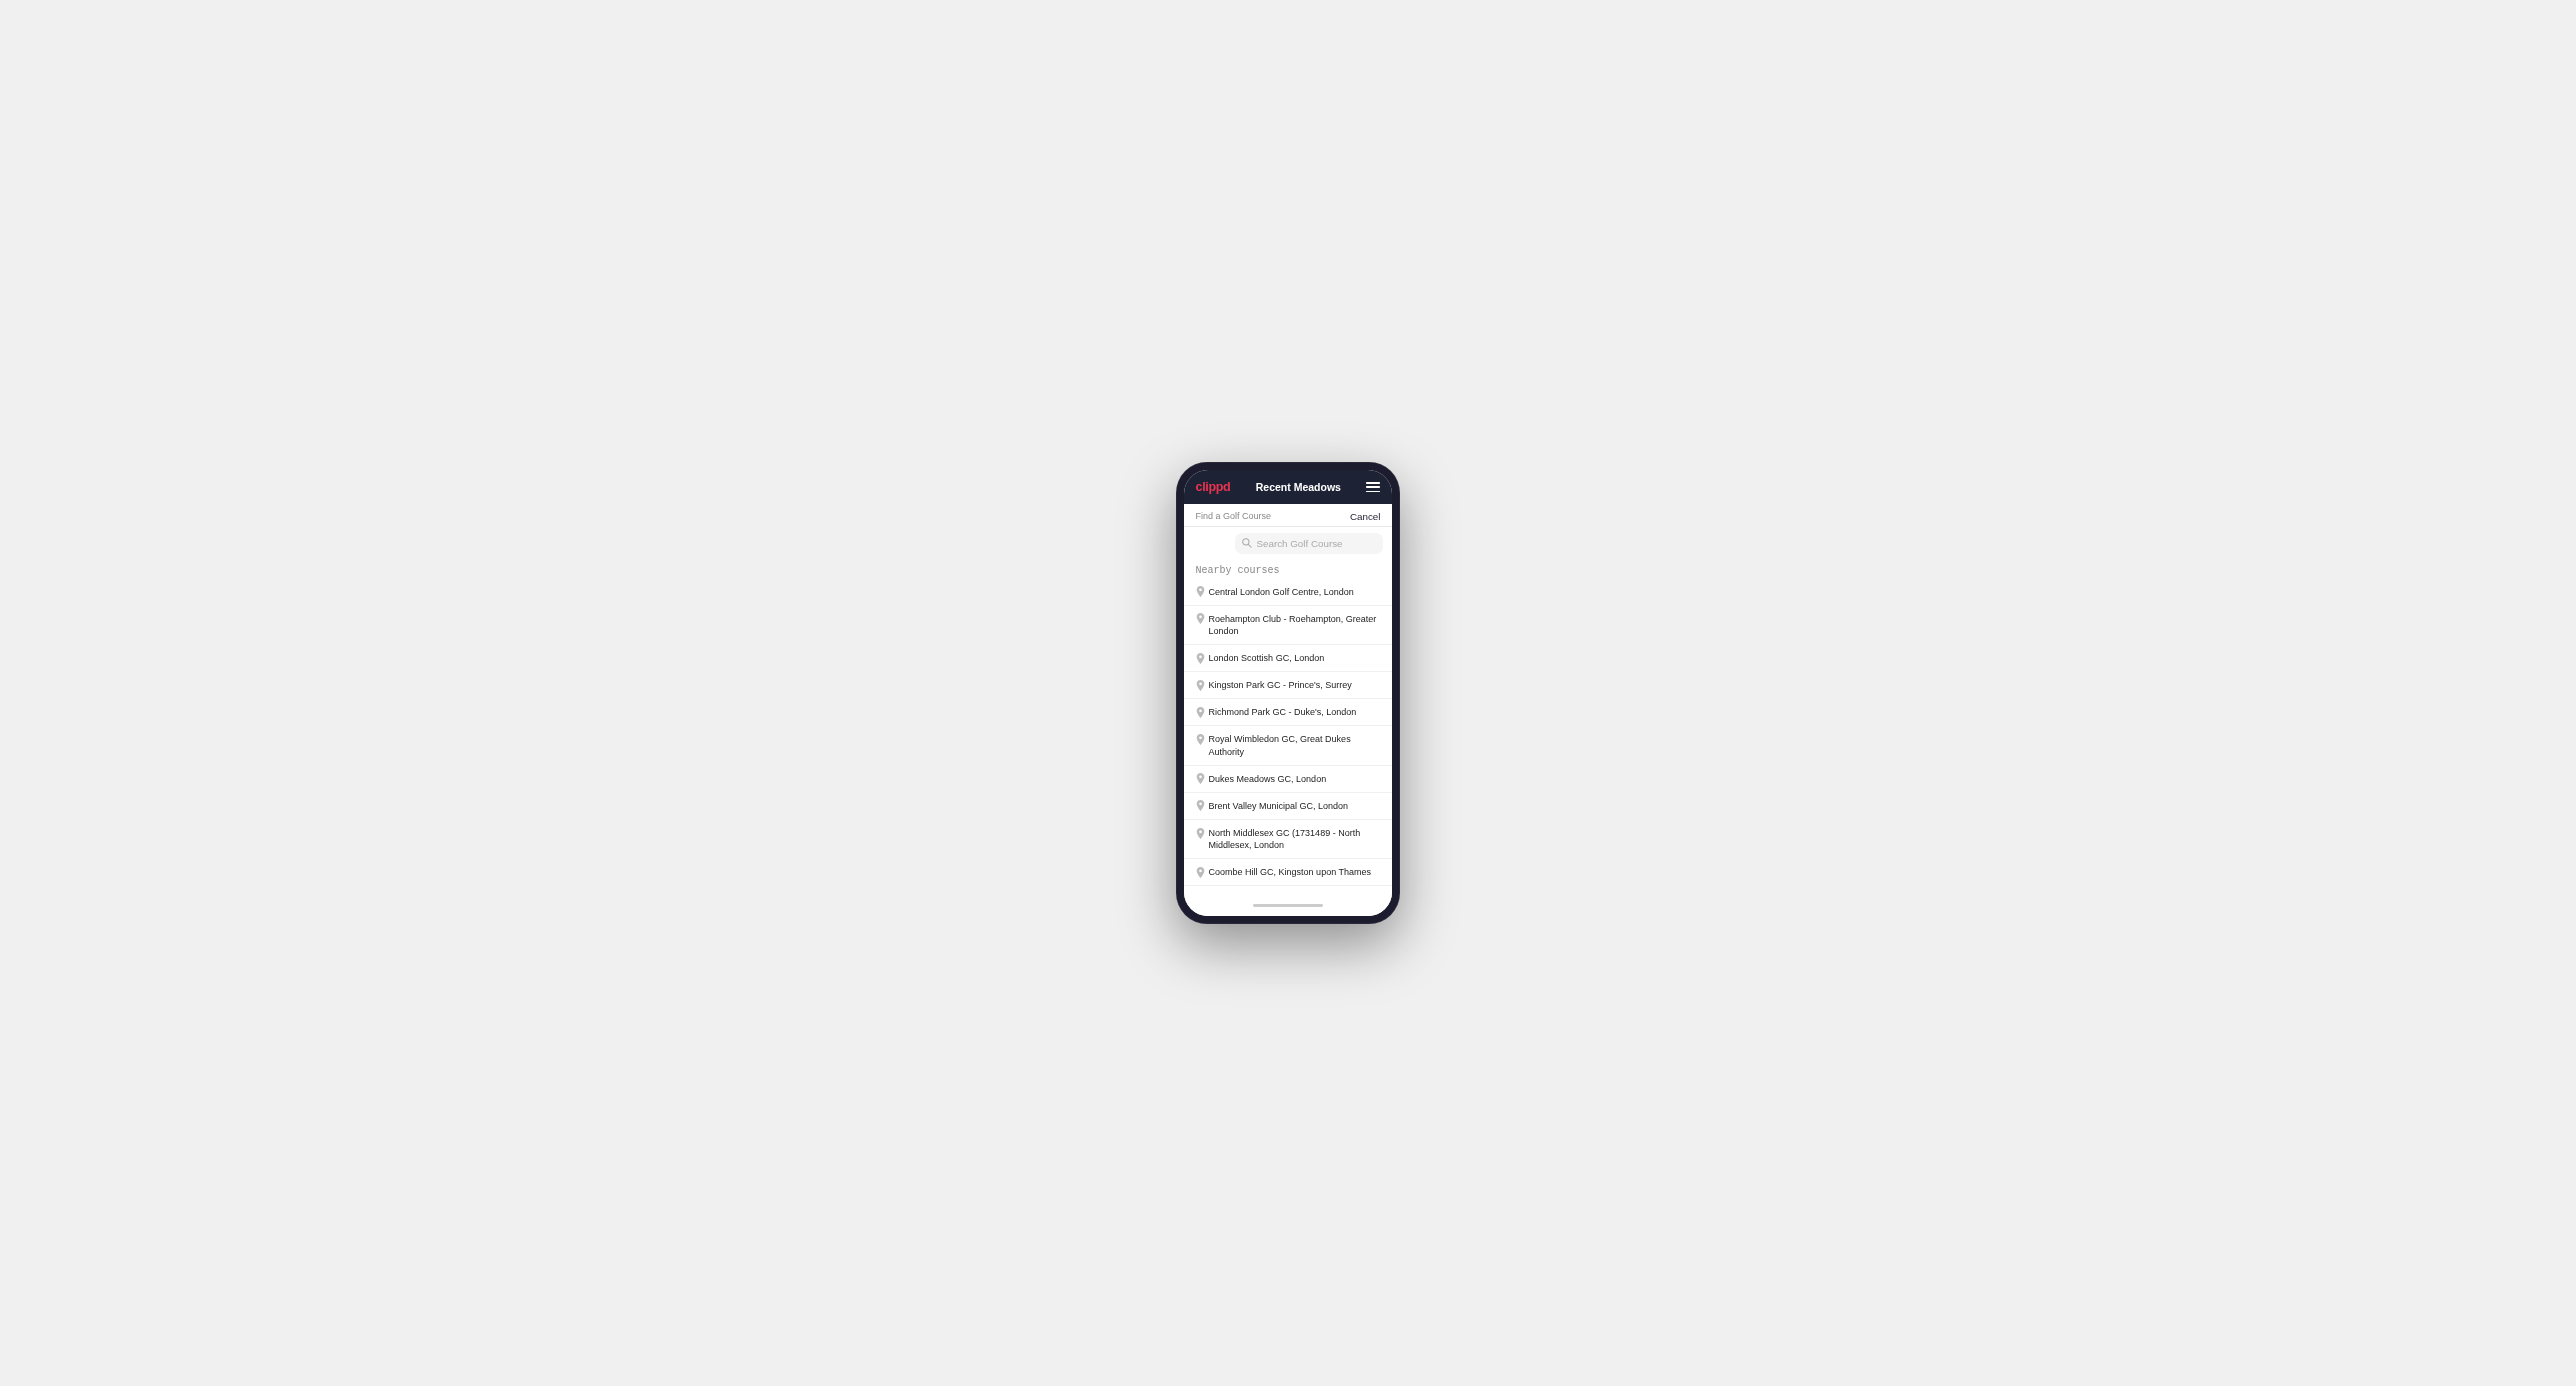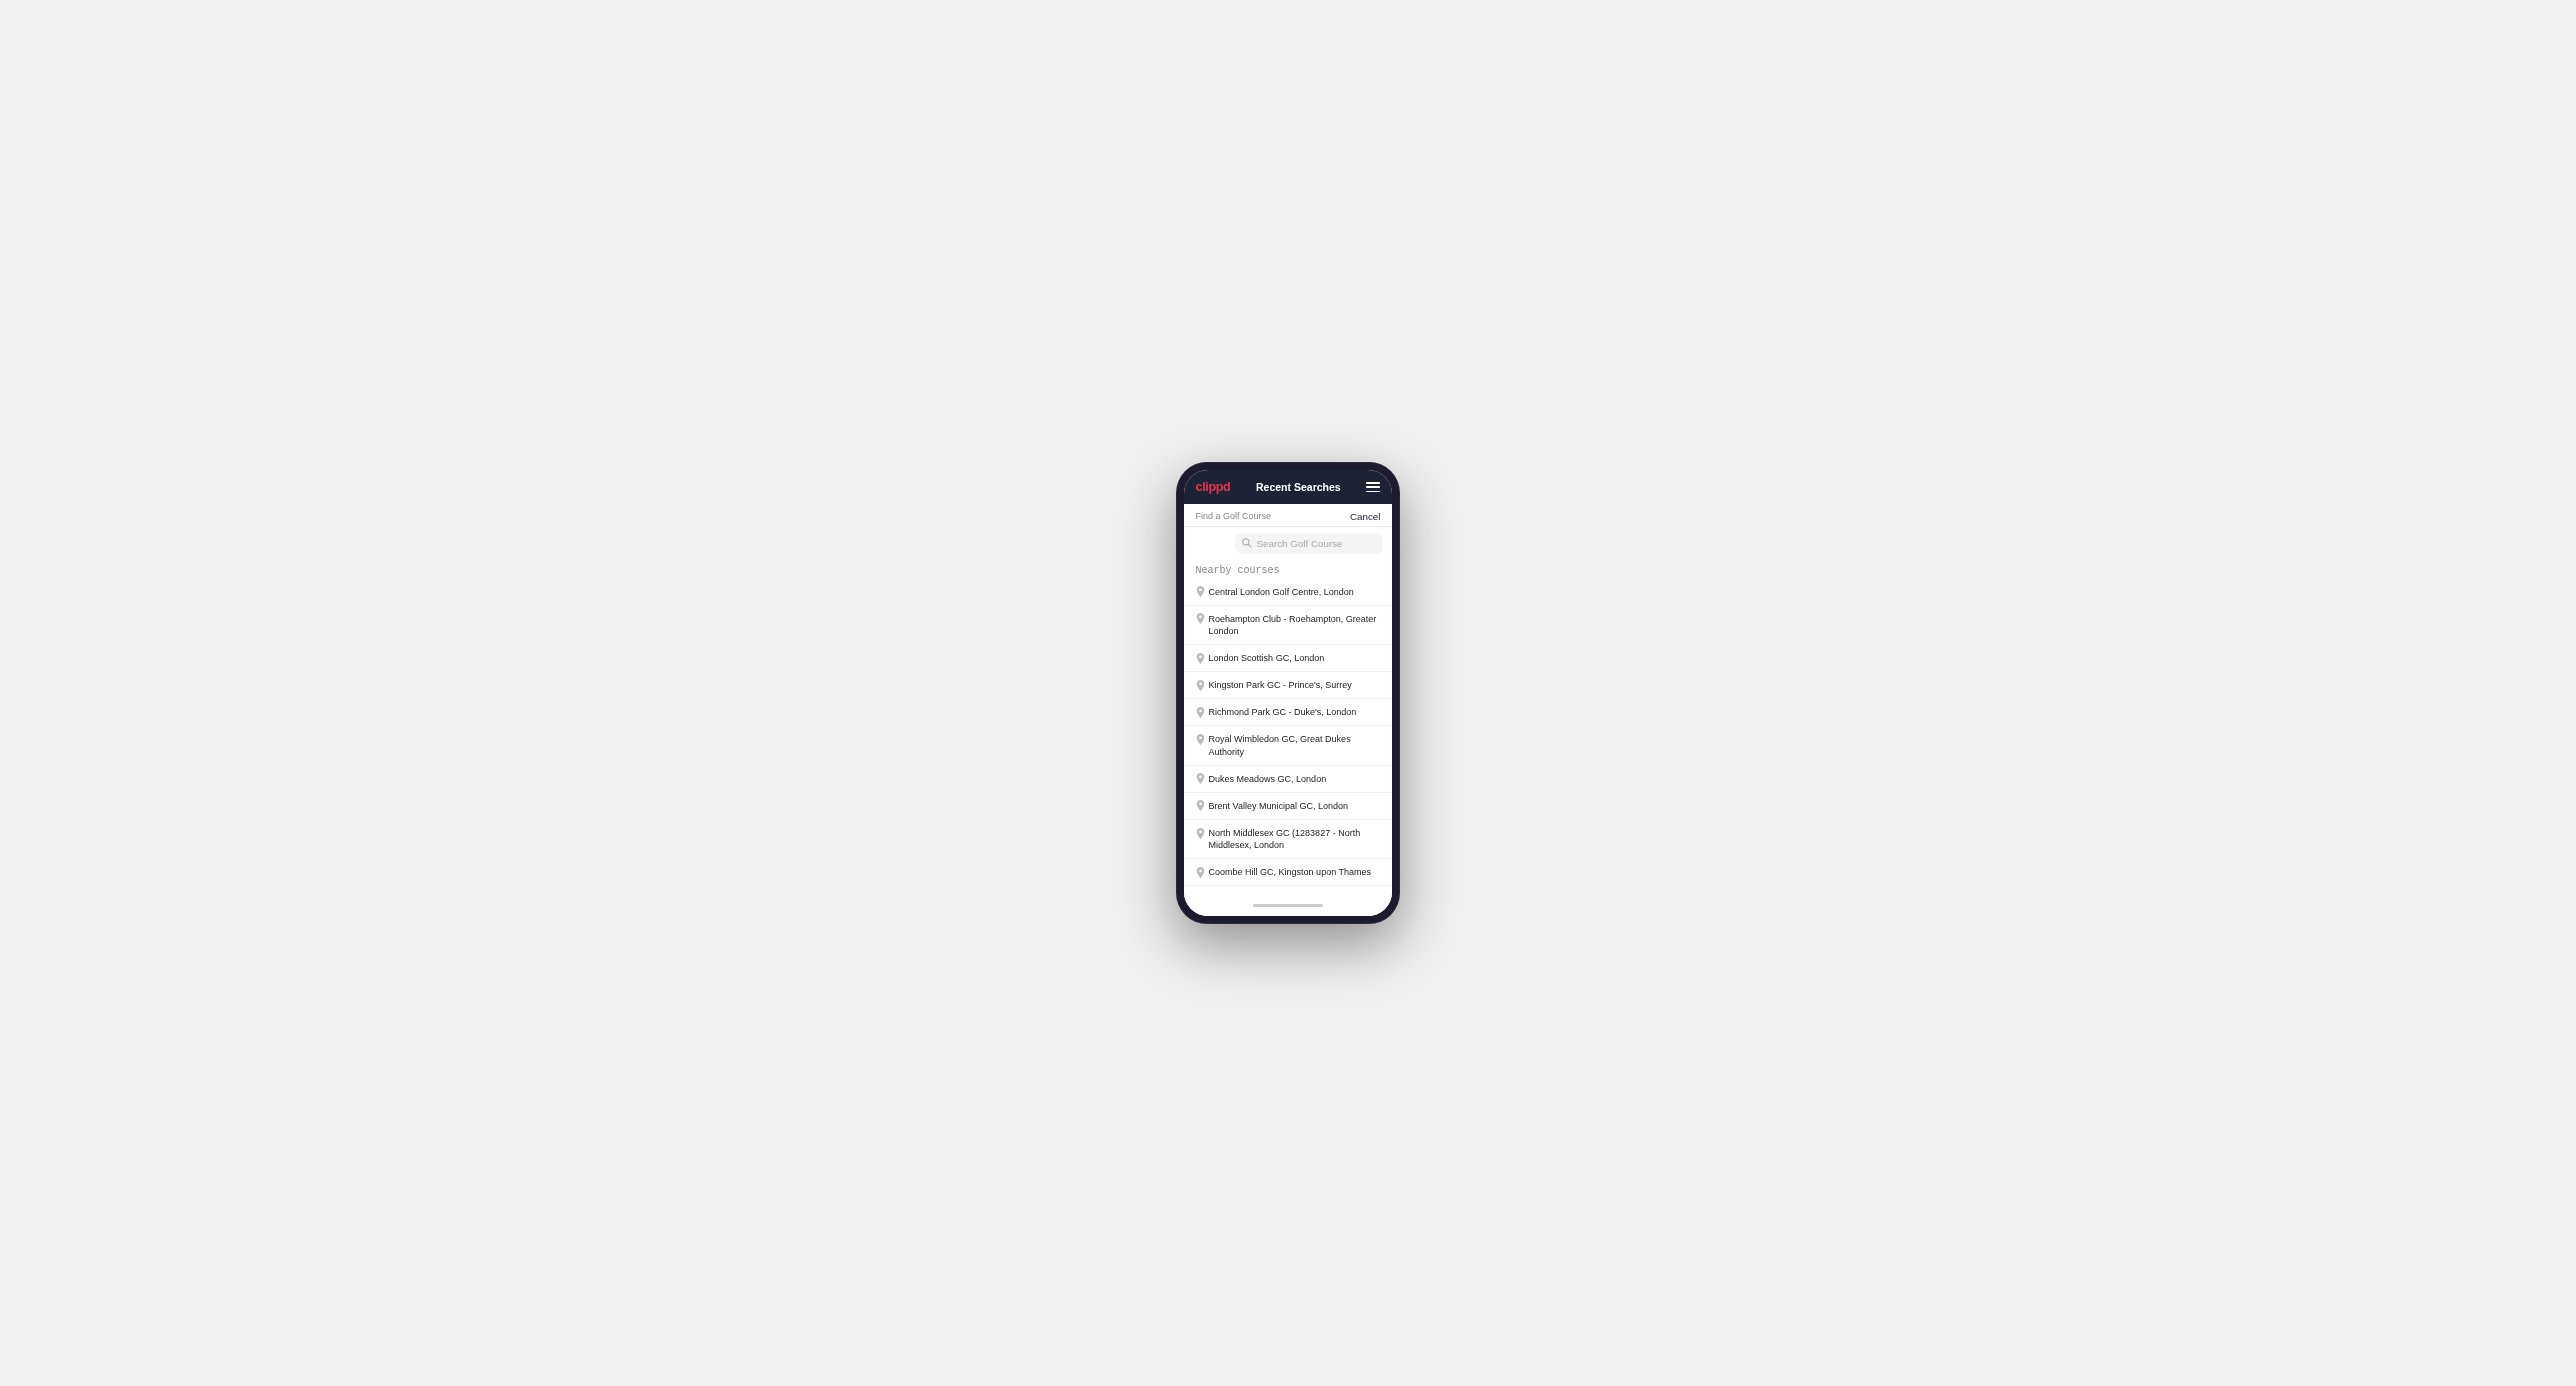--- a/index.html
+++ b/index.html
@@ -188,21 +188,21 @@
     }
   </style>
 </head>
 <body>
 
 <div class="phone-outer">
   <div class="phone-inner">
 
     <div class="nav-bar">
       <span class="logo-text">clippd</span>
-      <span class="nav-title">Recent Searches</span>
+      <span class="nav-title">Recent Meadows</span>
       <div class="hamburger-icon">
         <span></span>
           <span></span>
           <span></span>
       </div>
     </div>
 
     <div class="search-header">
       <span class="find-label">Find a Golf Course</span>
       <button class="cancel-btn">Cancel</button>
@@ -267,21 +267,21 @@
           <div class="course-item">
       <svg class="pin-icon" width="9" height="11.2" viewBox="0 0 13 16" fill="none">
         <path d="M6.5 0C3.46 0 1 2.46 1 5.5c0 4.15 5.5 10.5 5.5 10.5S12 9.65 12 5.5C12 2.46 9.54 0 6.5 0zm0 7.5a2 2 0 1 1 0-4 2 2 0 0 1 0 4z" fill="#bbb"></path>
       </svg>
       <span class="course-name">Brent Valley Municipal GC, London</span>
     </div>
           <div class="course-item">
       <svg class="pin-icon" width="9" height="11.2" viewBox="0 0 13 16" fill="none">
         <path d="M6.5 0C3.46 0 1 2.46 1 5.5c0 4.15 5.5 10.5 5.5 10.5S12 9.65 12 5.5C12 2.46 9.54 0 6.5 0zm0 7.5a2 2 0 1 1 0-4 2 2 0 0 1 0 4z" fill="#bbb"></path>
       </svg>
-      <span class="course-name">North Middlesex GC (1283827 - North Middlesex, London</span>
+      <span class="course-name">North Middlesex GC (1731489 - North Middlesex, London</span>
     </div>
           <div class="course-item">
       <svg class="pin-icon" width="9" height="11.2" viewBox="0 0 13 16" fill="none">
         <path d="M6.5 0C3.46 0 1 2.46 1 5.5c0 4.15 5.5 10.5 5.5 10.5S12 9.65 12 5.5C12 2.46 9.54 0 6.5 0zm0 7.5a2 2 0 1 1 0-4 2 2 0 0 1 0 4z" fill="#bbb"></path>
       </svg>
       <span class="course-name">Coombe Hill GC, Kingston upon Thames</span>
     </div>
         </div>
     </div>
 

